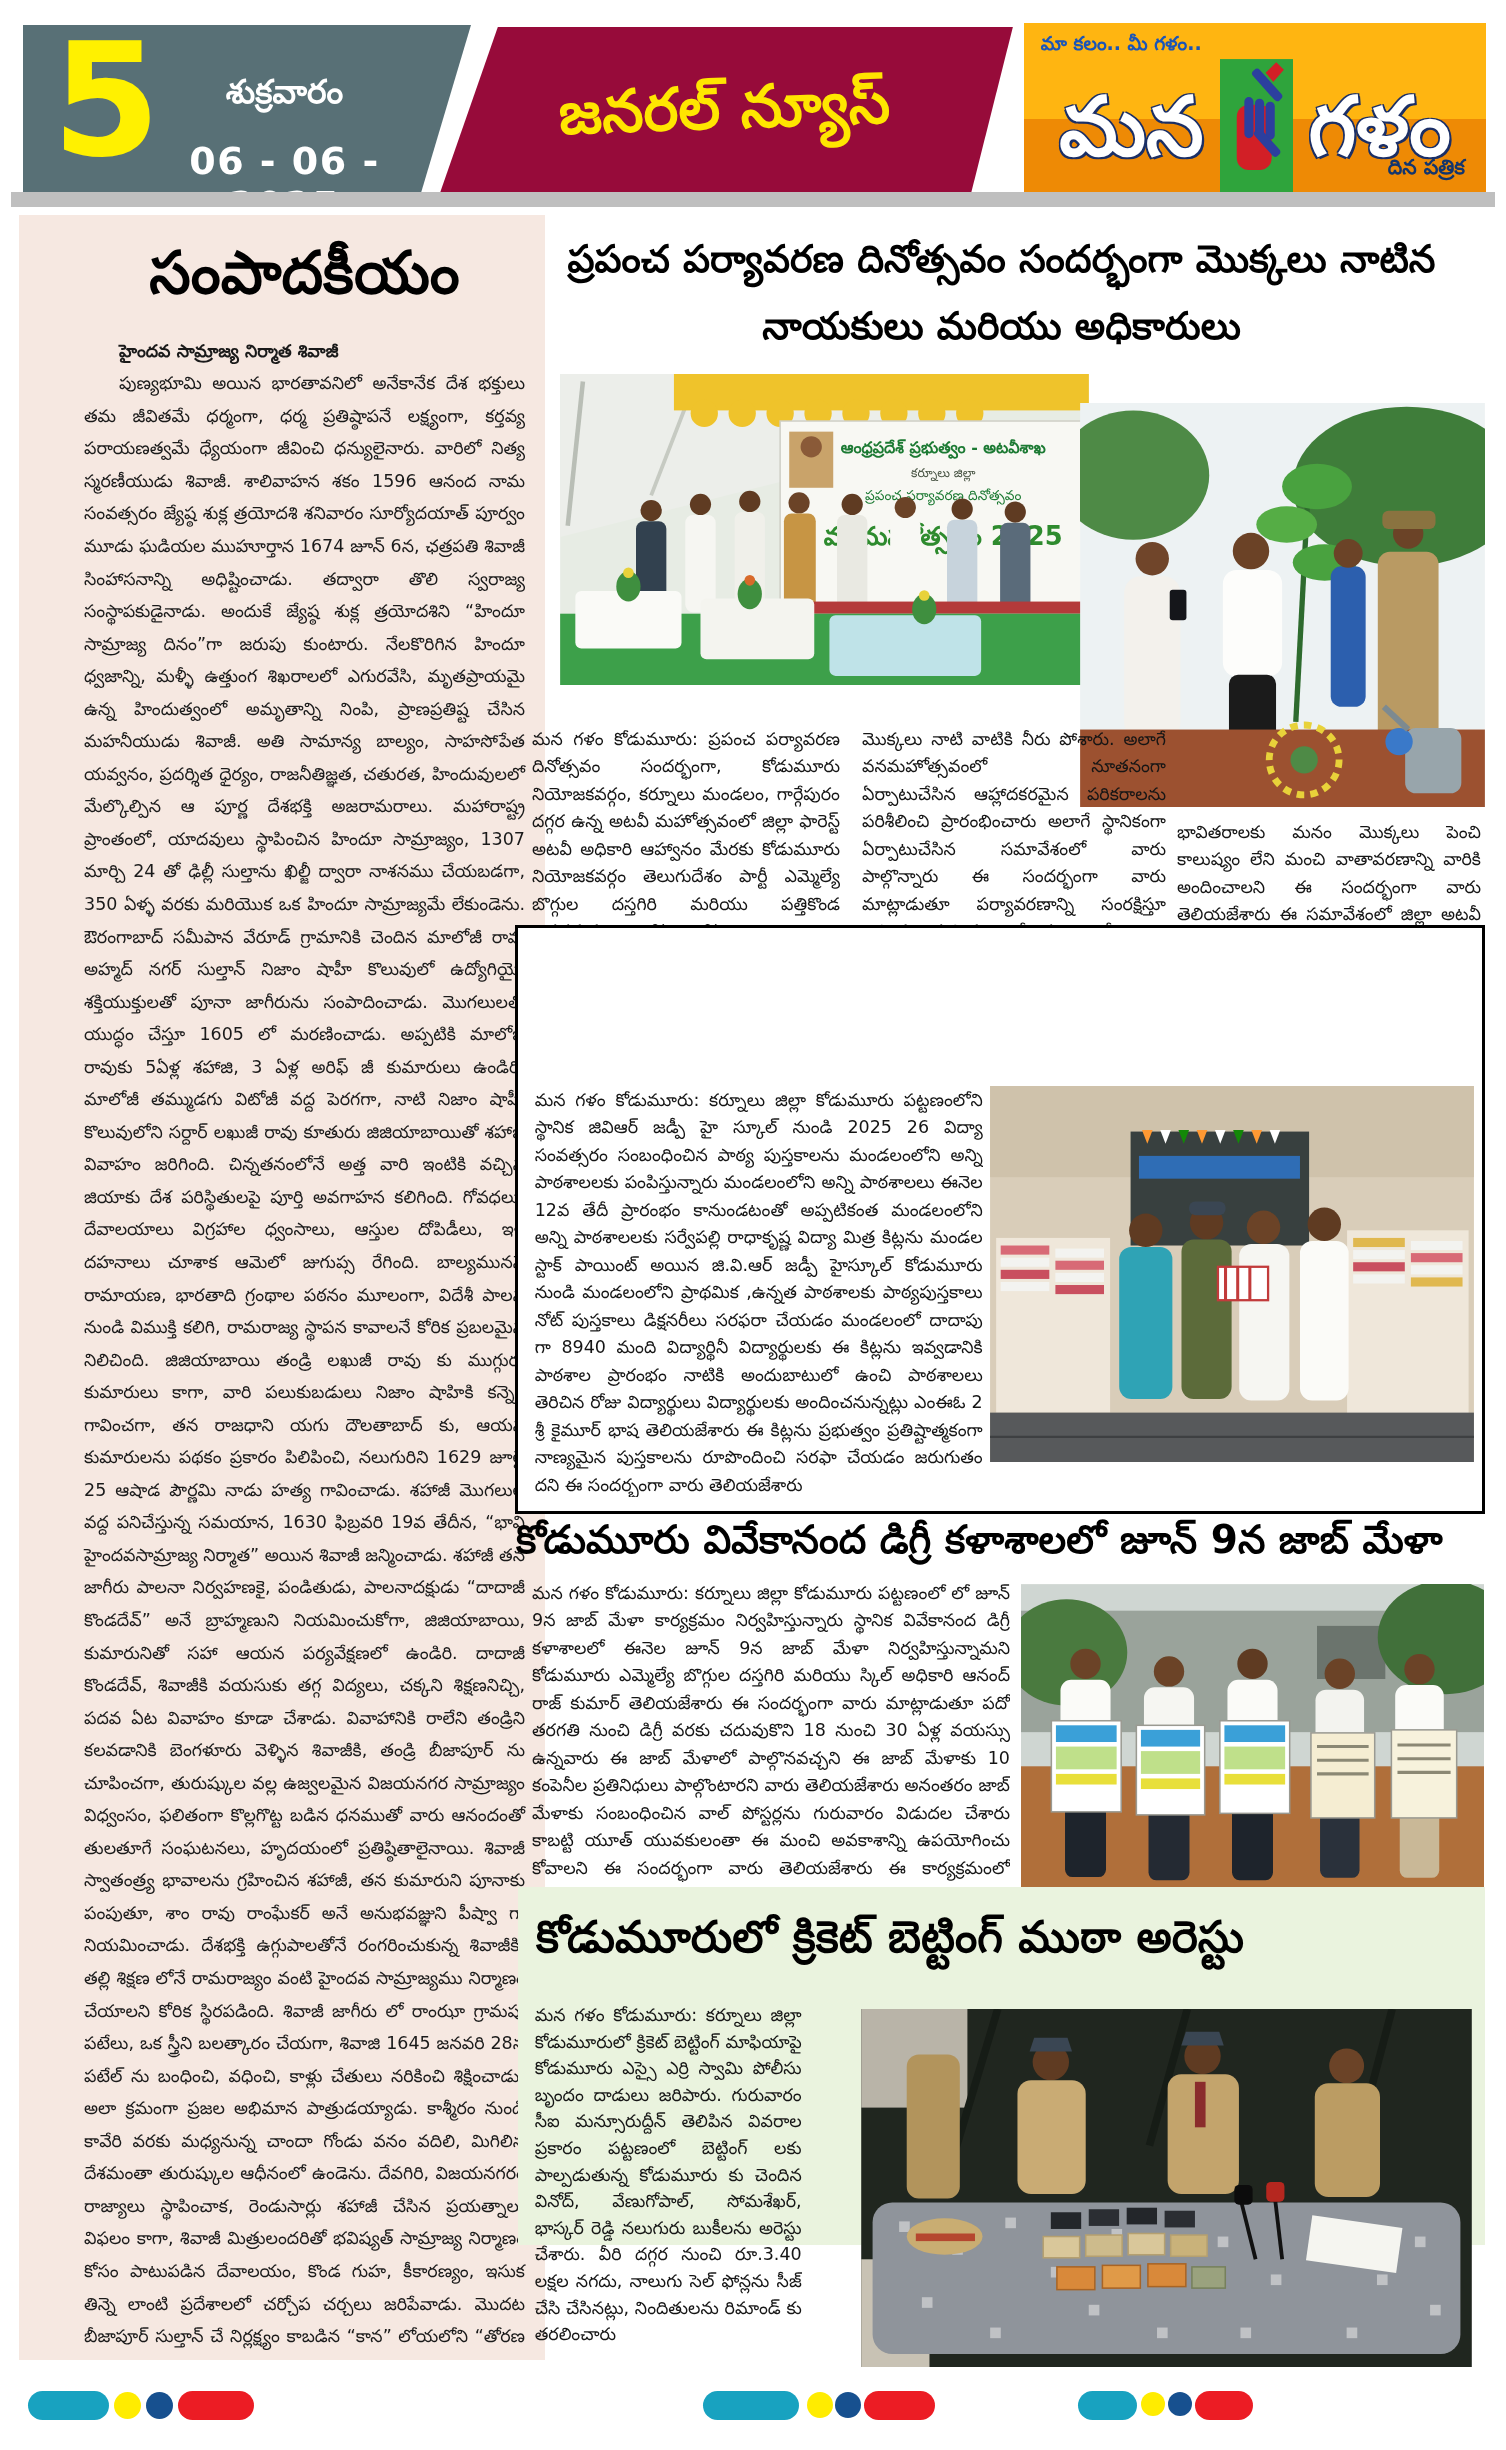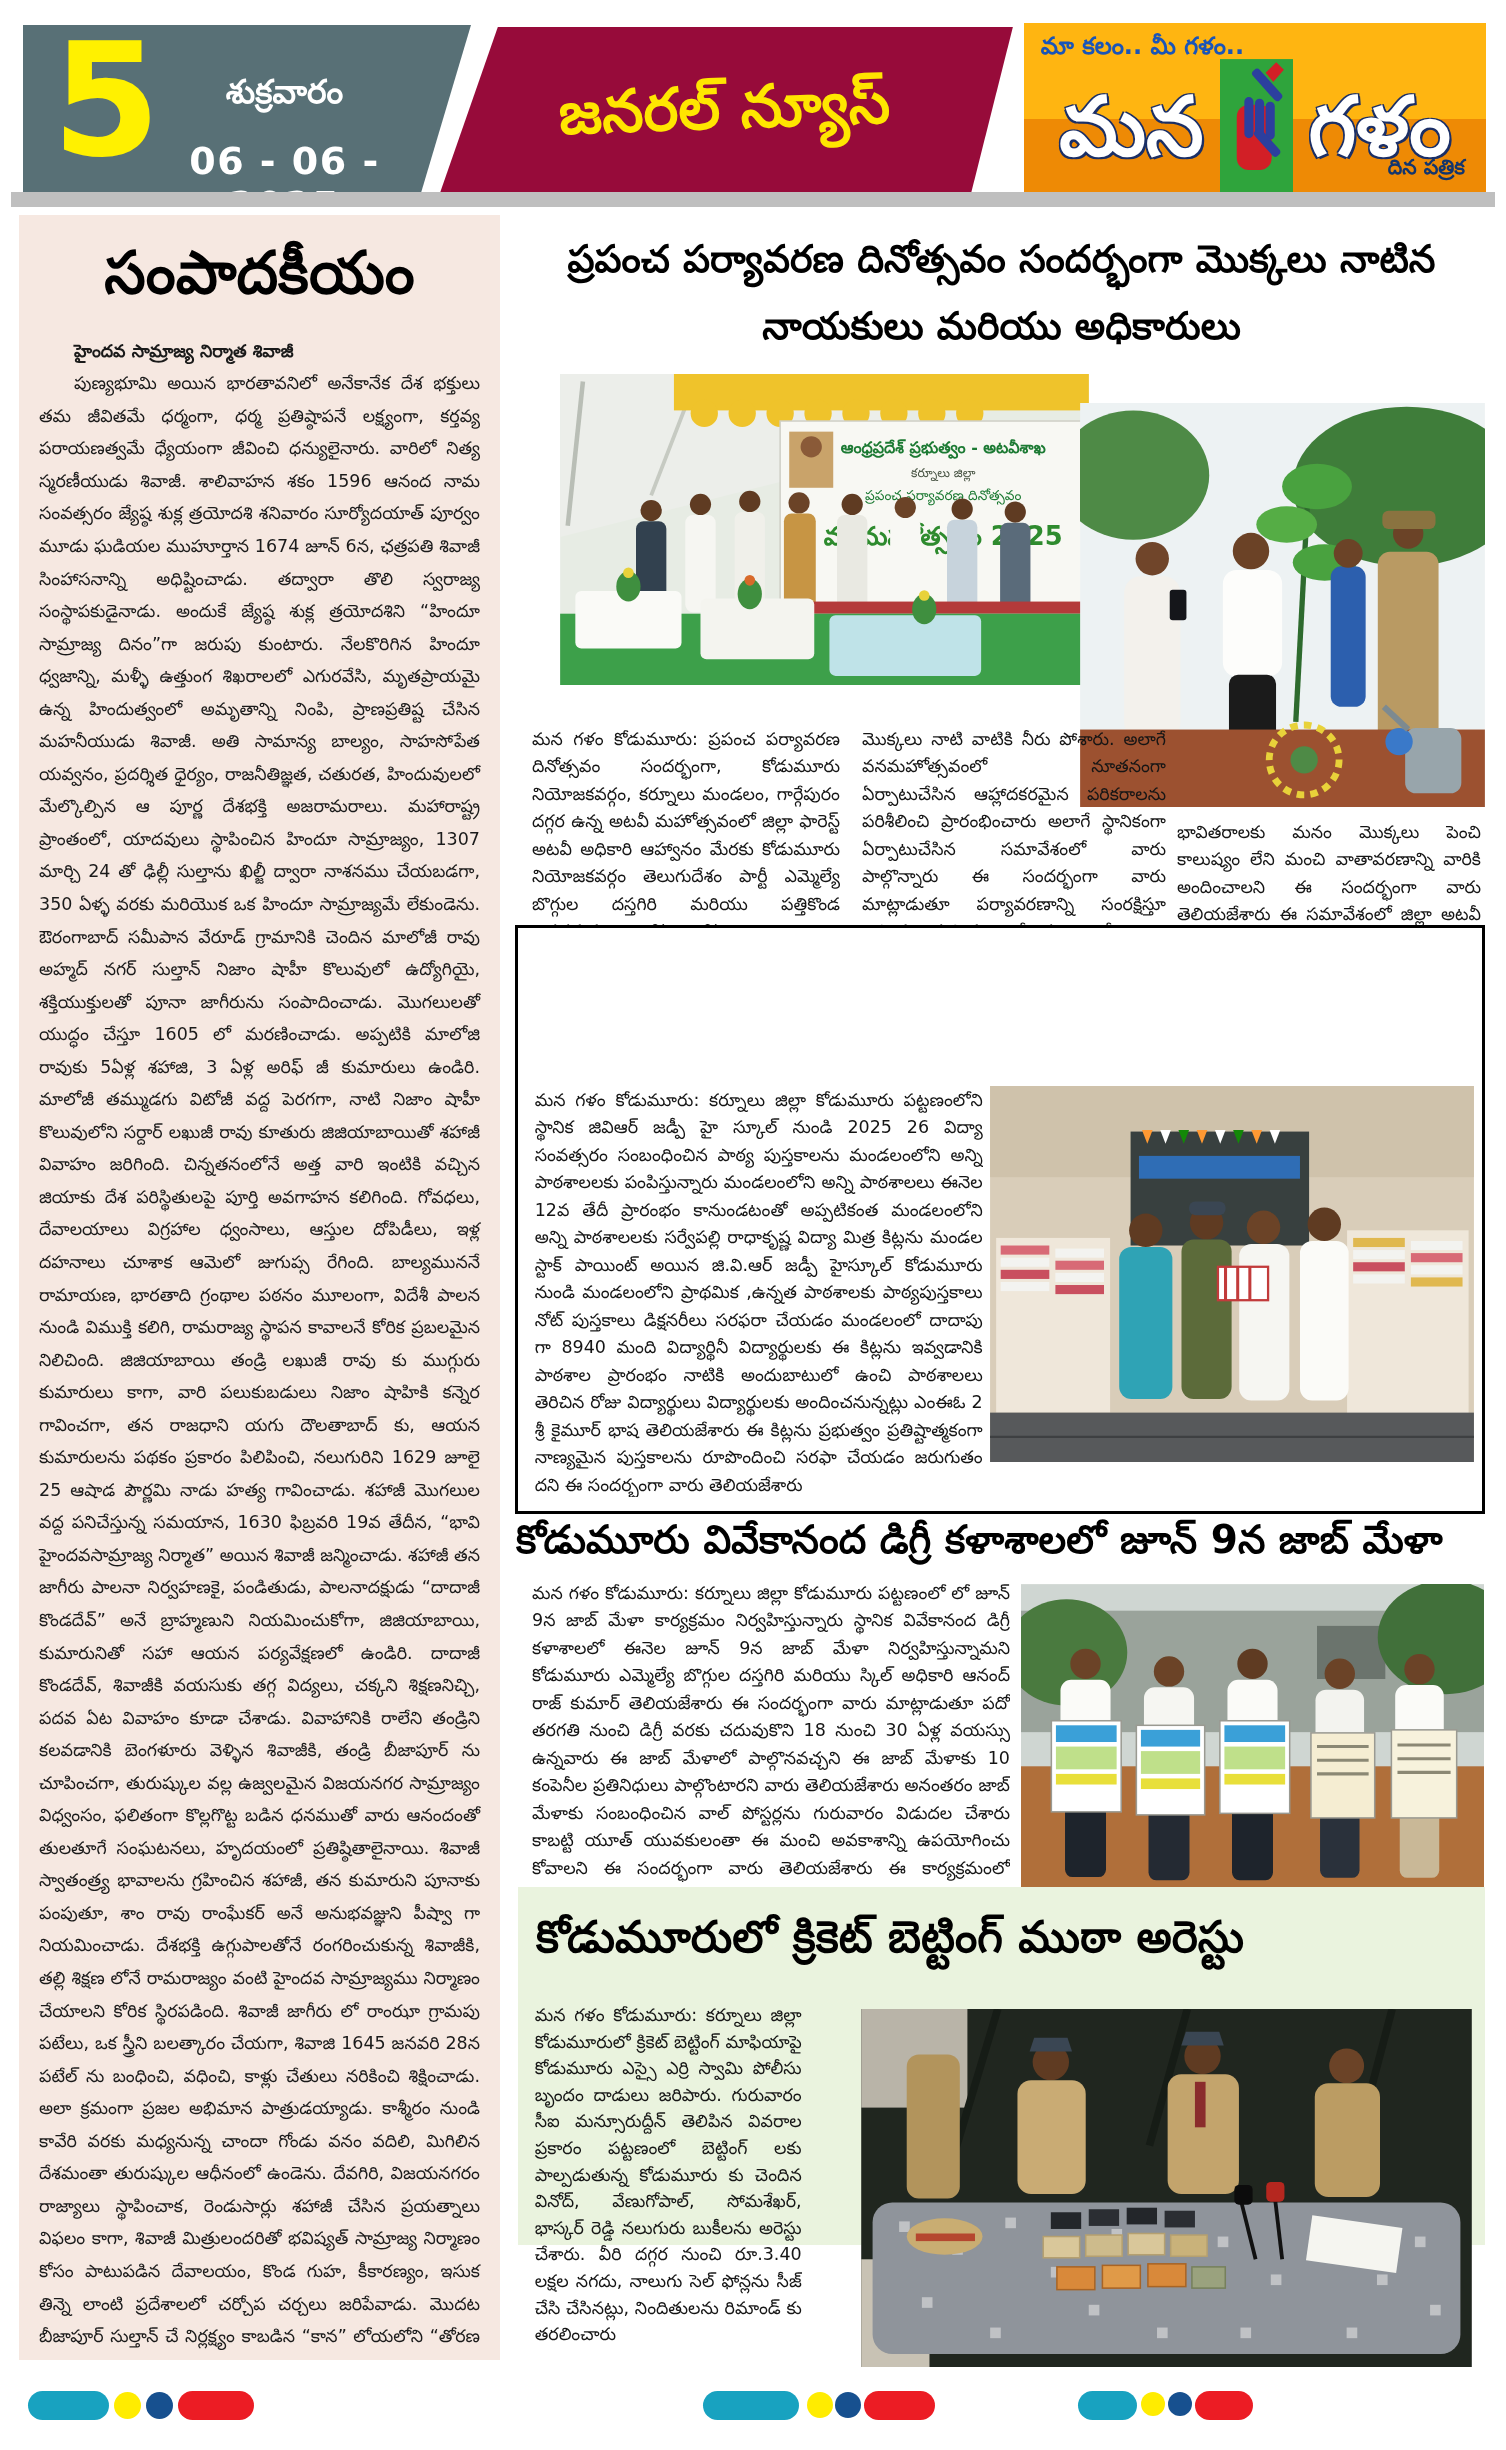--- a/index.html
+++ b/index.html
@@ -13,28 +13,28 @@
   .page-box{left:23px;top:25px;width:448px;height:178px;background:#587076;
     clip-path:polygon(0 0,100% 0,calc(100% - 53px) 100%,0 100%);}
   .page-num{position:absolute;left:29px;top:-21px;font-size:156px;font-weight:bold;color:#FFF100;line-height:1.25;}
   .page-day{position:absolute;left:163px;top:47px;width:197px;text-align:center;font-size:33px;font-weight:bold;color:#fff;}
   .page-date{position:absolute;left:125px;top:114px;width:273px;text-align:center;font-size:38px;font-weight:bold;color:#fff;letter-spacing:1.5px;}
   .section-banner{left:437px;top:26.6px;width:576px;height:175px;background:#970B3A;
     clip-path:polygon(61px 0,100% 0,calc(100% - 44px) 100%,0 100%);display:flex;align-items:center;justify-content:center;}
   .section-banner span{color:#FFE600;font-size:59px;font-weight:bold;transform:rotate(-2deg);white-space:nowrap;}
   .masthead{left:1024px;top:23px;width:462px;height:169px;
     background:linear-gradient(180deg,#FFB511 0 57%,#EE8A05 57% 100%);}
-  .tagline{position:absolute;left:16.7px;top:9px;font-size:24px;font-weight:bold;color:#1A55B8;text-align:center;}
+  .tagline{position:absolute;left:16.7px;top:9px;font-size:19px;font-weight:bold;color:#1A55B8;text-align:center;}
   .brand-row{position:absolute;left:0;top:36px;width:100%;display:flex;align-items:center;justify-content:center;gap:16px;}
   .brand-word{font-size:82px;font-weight:bold;color:#fff;line-height:1.3;
     text-shadow:2.3px 2.3px 0 #1b2f66,-1.5px -1.5px 0 #1b2f66,1.5px -1.5px 0 #1b2f66,-1.5px 1.5px 0 #1b2f66;}
   .edition{position:absolute;right:21px;bottom:7.6px;font-size:20.5px;font-weight:bold;color:#12356E;}
   .gray-bar{left:11.4px;top:192px;width:1484px;height:15px;background:#BFBFBF;}
   
-  .editorial{left:19px;top:215px;width:481px;height:2145px;background:#F6E8E1;overflow:hidden;}
+  .editorial{left:19px;top:215px;width:481px;height:2145px;background:#F6E8E1;overflow:hidden;padding-left:45px;}
   .editorial-title{margin:20px 7.6px 23px;text-align:center;font-size:59px;font-weight:bold;color:#000;line-height:1.3;}
   .editorial p{margin:0 20px;font-size:17.5px;line-height:1.86;text-align:justify;text-indent:2em;color:#1a1a1a;}
   
   .headline1{left:516px;top:226px;width:971px;font-size:38px;font-weight:bold;line-height:1.75;text-align:center;color:#000;}
   .photo{overflow:hidden;}
   .photo svg{display:block;}
   .art-body{font-size:17.5px;line-height:1.57;text-align:justify;color:#151515;overflow:hidden;}
   .box2{left:515px;top:925px;width:964px;height:583px;border:3px solid #000;background:#fff;}
   .headline2{margin:10.6px 15px 0;text-align:center;font-size:43px;font-weight:bold;line-height:1.75;color:#000;}
   .headline3{left:516px;top:1511px;width:969px;font-size:39px;font-weight:bold;color:#000;line-height:1.5;white-space:nowrap;}

